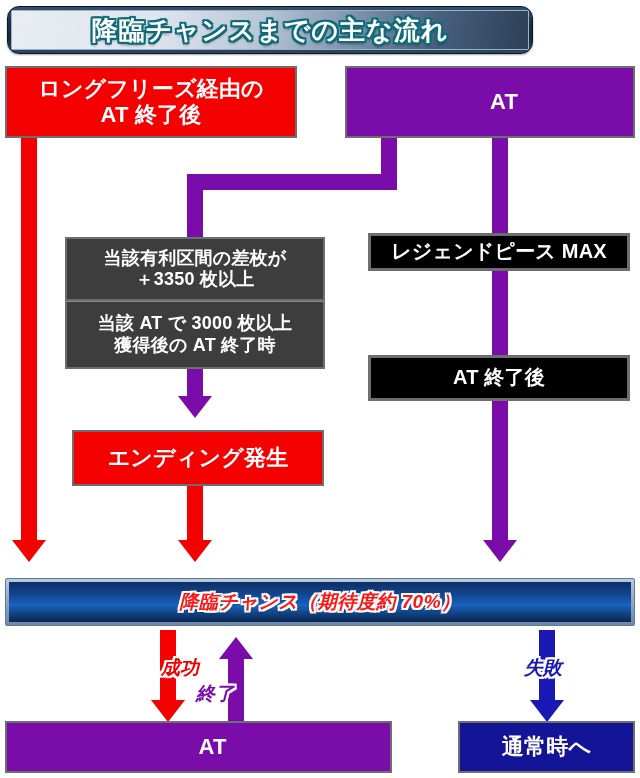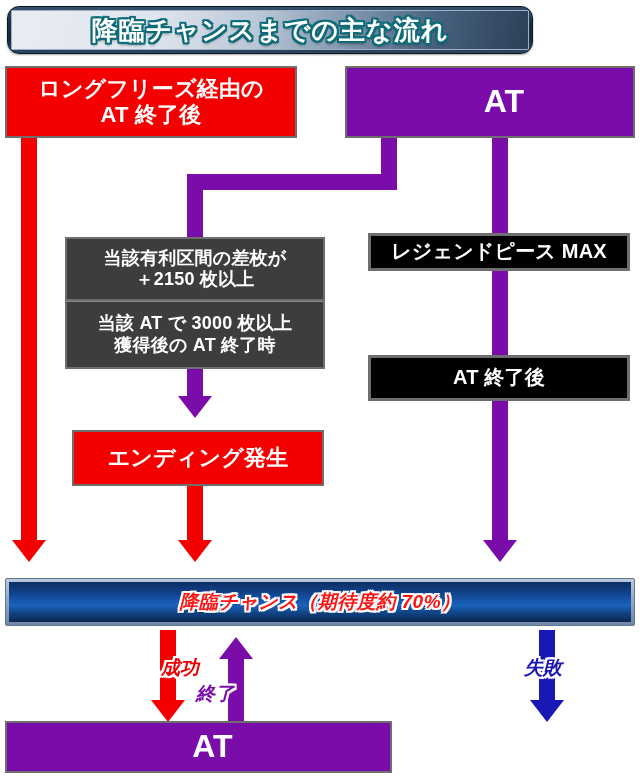--- a/index.html
+++ b/index.html
@@ -196,21 +196,21 @@
     text-shadow:
       -2px -2px 0 #fff, 2px -2px 0 #fff,
       -2px  2px 0 #fff, 2px  2px 0 #fff,
       -2px  0   0 #fff, 2px  0   0 #fff,
        0   -2px 0 #fff, 0    2px 0 #fff;
   }
 
   .t18 { font-size: 18px; }
   .t20 { font-size: 20px; }
   .t22 { font-size: 22px; }
-  .t26 { font-size: 32px; padding-left: 28px; }
+  .t26 { font-size: 22px; padding-left: 28px; }
 </style>
 </head>
 <body>
 
 <div id="stage">
 
   <div id="title-banner">
     <div id="title-inner">
       <span id="title-text">降臨チャンスまでの主な流れ</span>
     </div>
@@ -242,39 +242,40 @@
 
   <div class="conn line-blue" style="left:539px; top:630px; width:16px; height:76px;"></div>
   <div class="head-down blue" style="left:530px; top:700px;"></div>
 
   <div class="box box-red t22" style="left:5px; top:66px; width:292px; height:72px; white-space:pre-line;">ロングフリーズ経由の
 AT 終了後</div>
 
   <div class="box box-purple t26" style="left:345px; top:66px; width:290px; height:72px;">AT</div>
 
   <div class="box box-gray t18" style="left:65px; top:237px; width:260px; height:64px; white-space:pre-line;">当該有利区間の差枚が
-＋2150 枚以上</div>
+＋3350 枚以上</div>
 
   <div class="box box-gray-b t18" style="left:65px; top:301px; width:260px; height:68px; white-space:pre-line;">当該 AT で 3000 枚以上
 獲得後の AT 終了時</div>
 
   <div class="box box-black t20" style="left:368px; top:233px; width:262px; height:38px;">レジェンドピース MAX</div>
 
   <div class="box box-black t20" style="left:368px; top:355px; width:262px; height:46px;">AT 終了後</div>
 
   <div class="box box-red t22" style="left:72px; top:430px; width:252px; height:56px;">エンディング発生</div>
 
   <div id="chance-banner">
     <div id="chance-inner">
       <span id="chance-text">降臨チャンス（期待度約 70%）</span>
     </div>
   </div>
 
   <div class="box box-purple t26" style="left:5px; top:721px; width:387px; height:52px;">AT</div>
 
+  <div class="box box-navy t22" style="left:458px; top:721px; width:177px; height:52px;">通常時へ</div>
 
   <span class="arrow-label lbl-red" style="left:123px; top:655px;margin-left:38px;">成功</span>
 
   <span class="arrow-label lbl-purple" style="left:196px; top:681px;">終了</span>
 
   <span class="arrow-label lbl-blue" style="left:524px; top:655px;">失敗</span>
 
 </div>
 
 </body></html>

